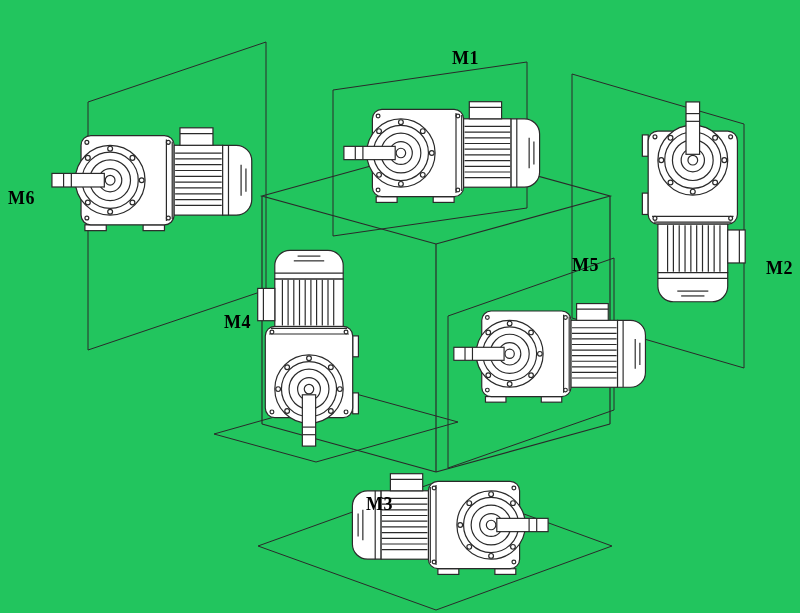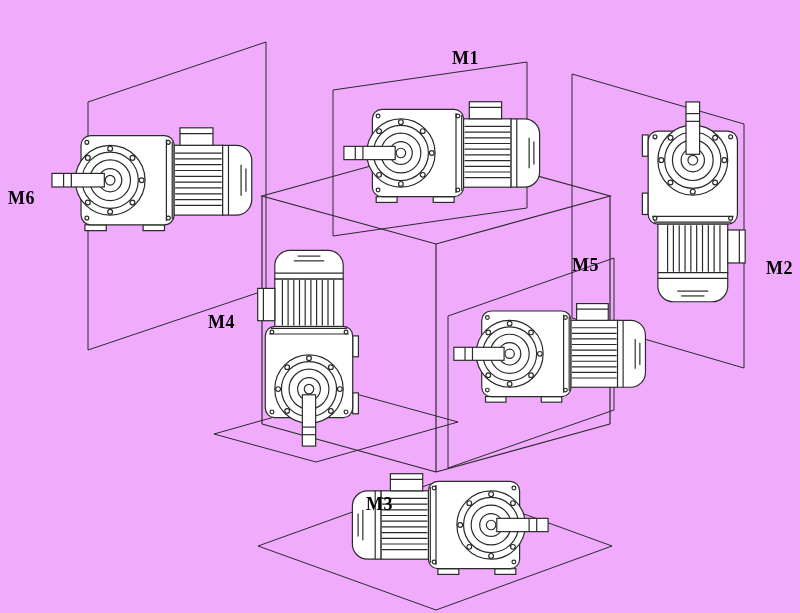--- a/index.html
+++ b/index.html
@@ -4,21 +4,21 @@
 <style>
   html, body {
     margin: 0;
     padding: 0;
     background: #ffffff;
   }
   #stage {
     position: relative;
     width: 800px;
     height: 613px;
-    background: #f0abfc;
+    background: #22c55e;
     overflow: hidden;
     font-family: "Liberation Serif", serif;
   }
   #drawing {
     position: absolute;
     left: 0;
     top: 0;
   }
   .pos-label {
     position: absolute;
@@ -26,21 +26,21 @@
     font-weight: 700;
     font-size: 18px;
     color: #000000;
     letter-spacing: 0.5px;
     user-select: none;
     white-space: nowrap;
   }
   #label-m1 { left: 452px; top: 48px;  }
   #label-m2 { left: 766px; top: 258px; }
   #label-m3 { left: 366px; top: 494px; text-align: right; }
-  #label-m4 { left: 208px; top: 312px; }
+  #label-m4 { left: 224px; top: 312px; }
   #label-m5 { left: 572px; top: 255px; }
   #label-m6 { left: 8px;   top: 188px; }
   svg .paper { fill: #ffffff; }
 </style>
 </head>
 <body>
 
 <div id="stage">
 
   <svg id="drawing" width="800" height="613" viewBox="0 0 800 613">

